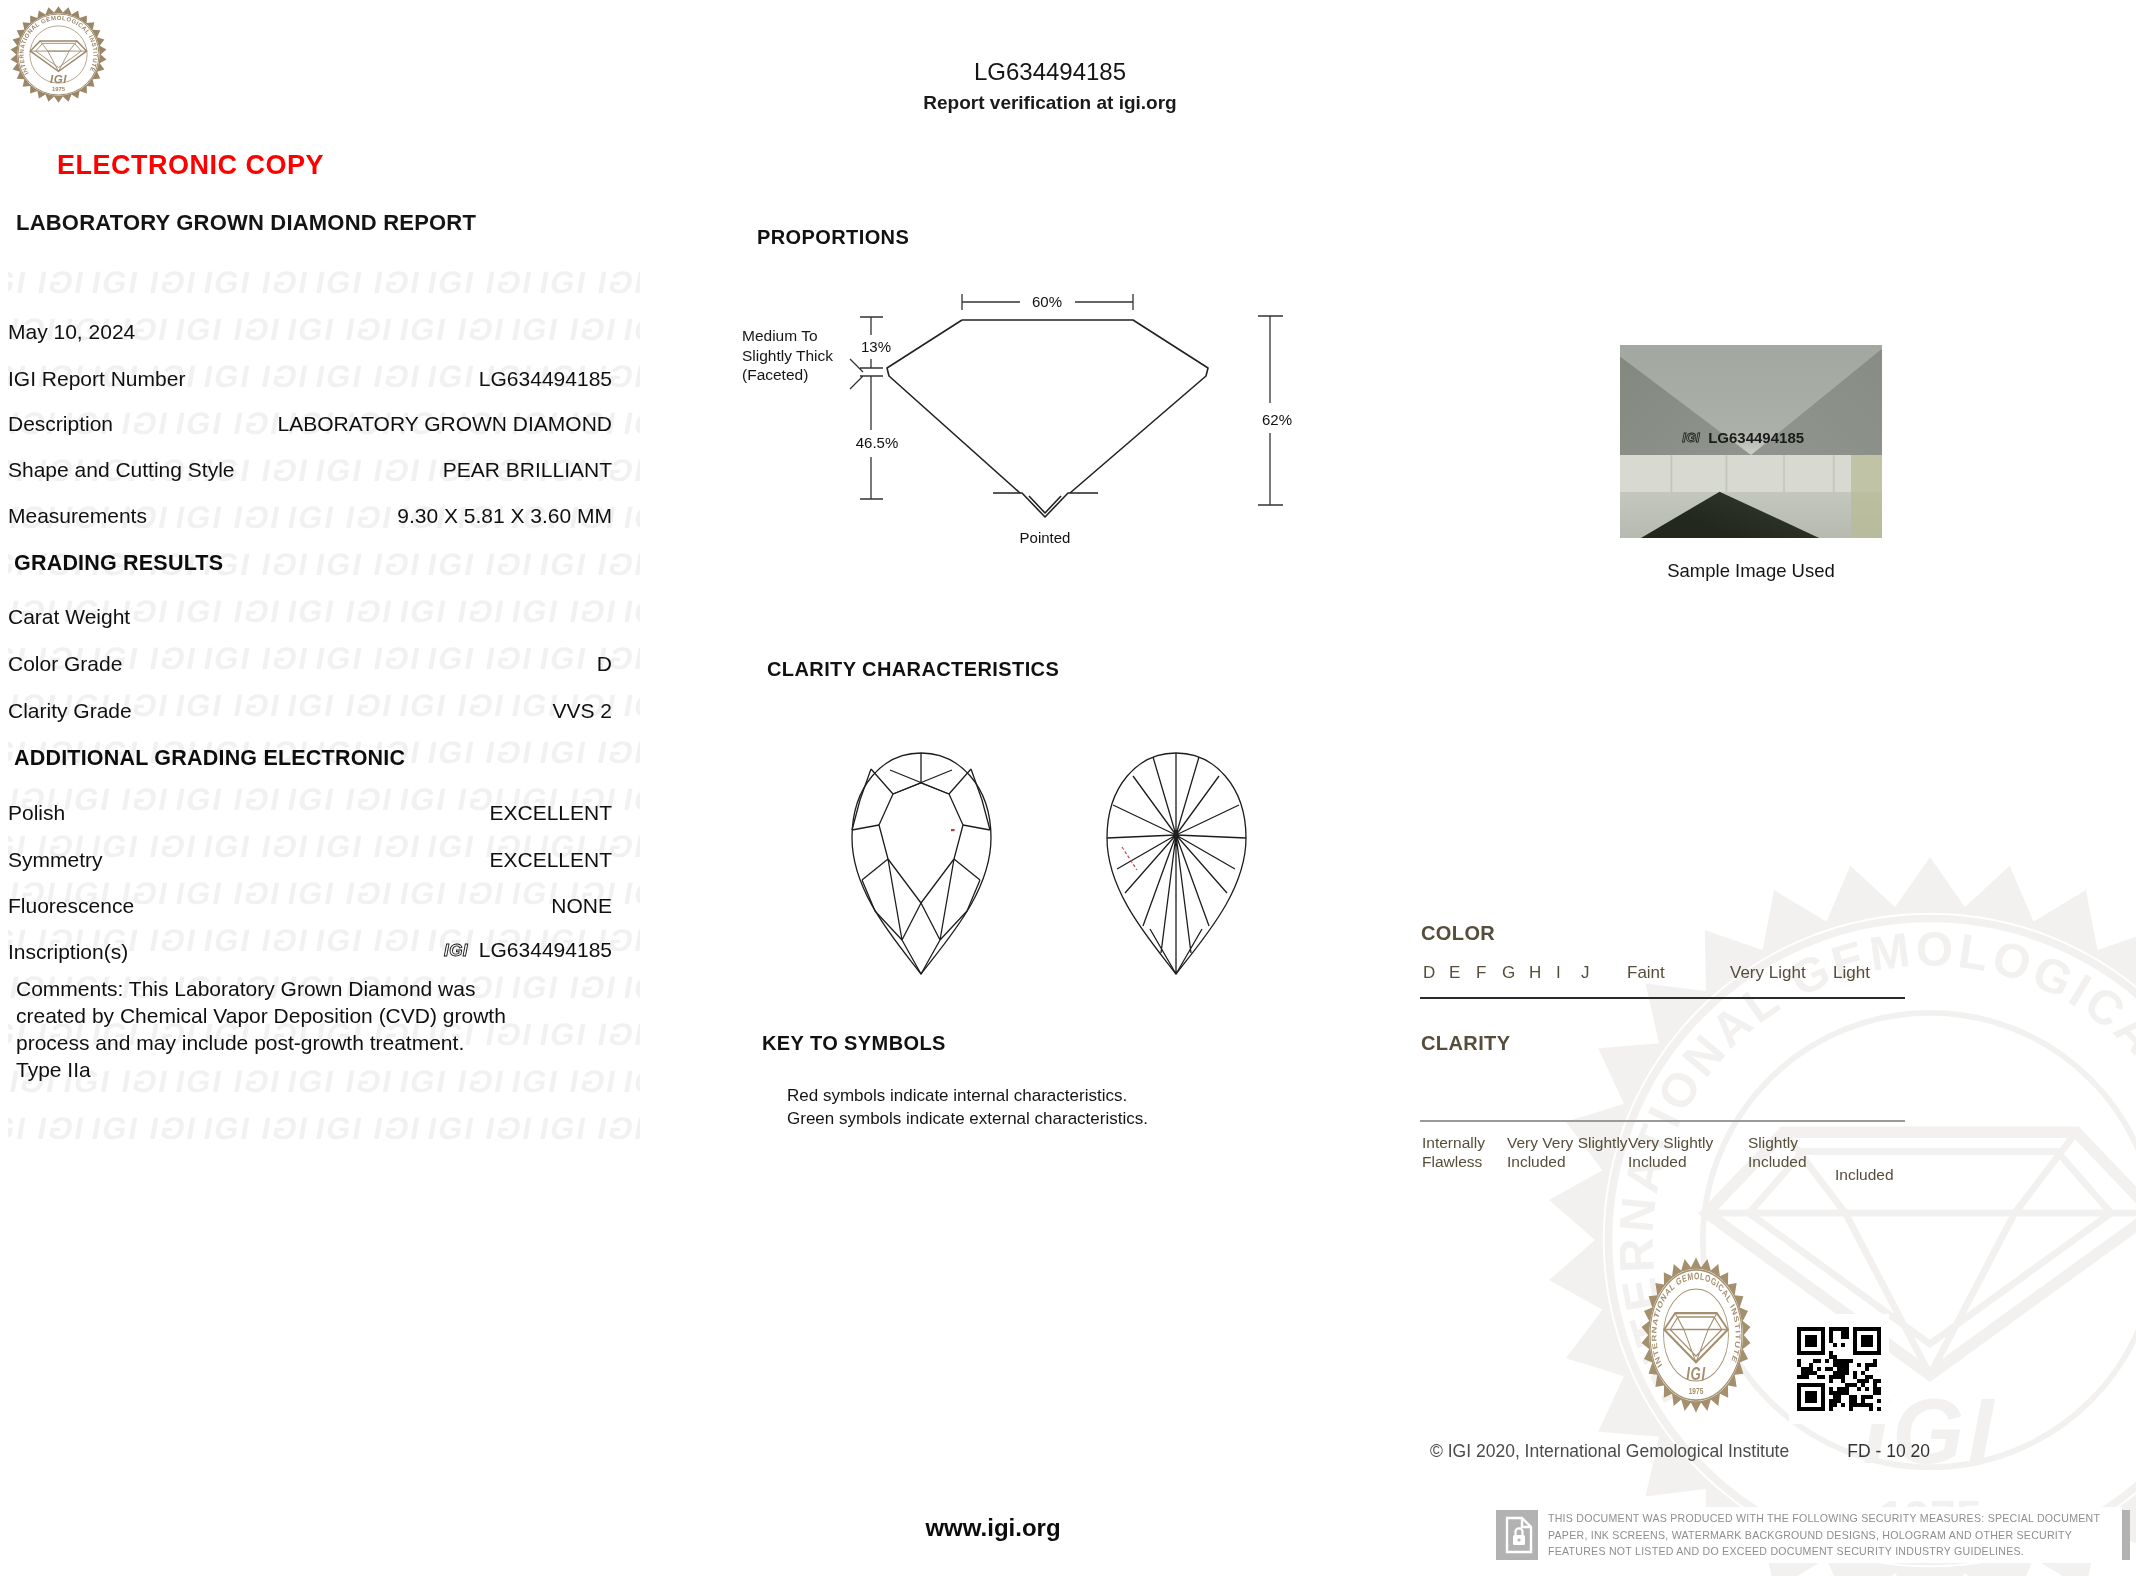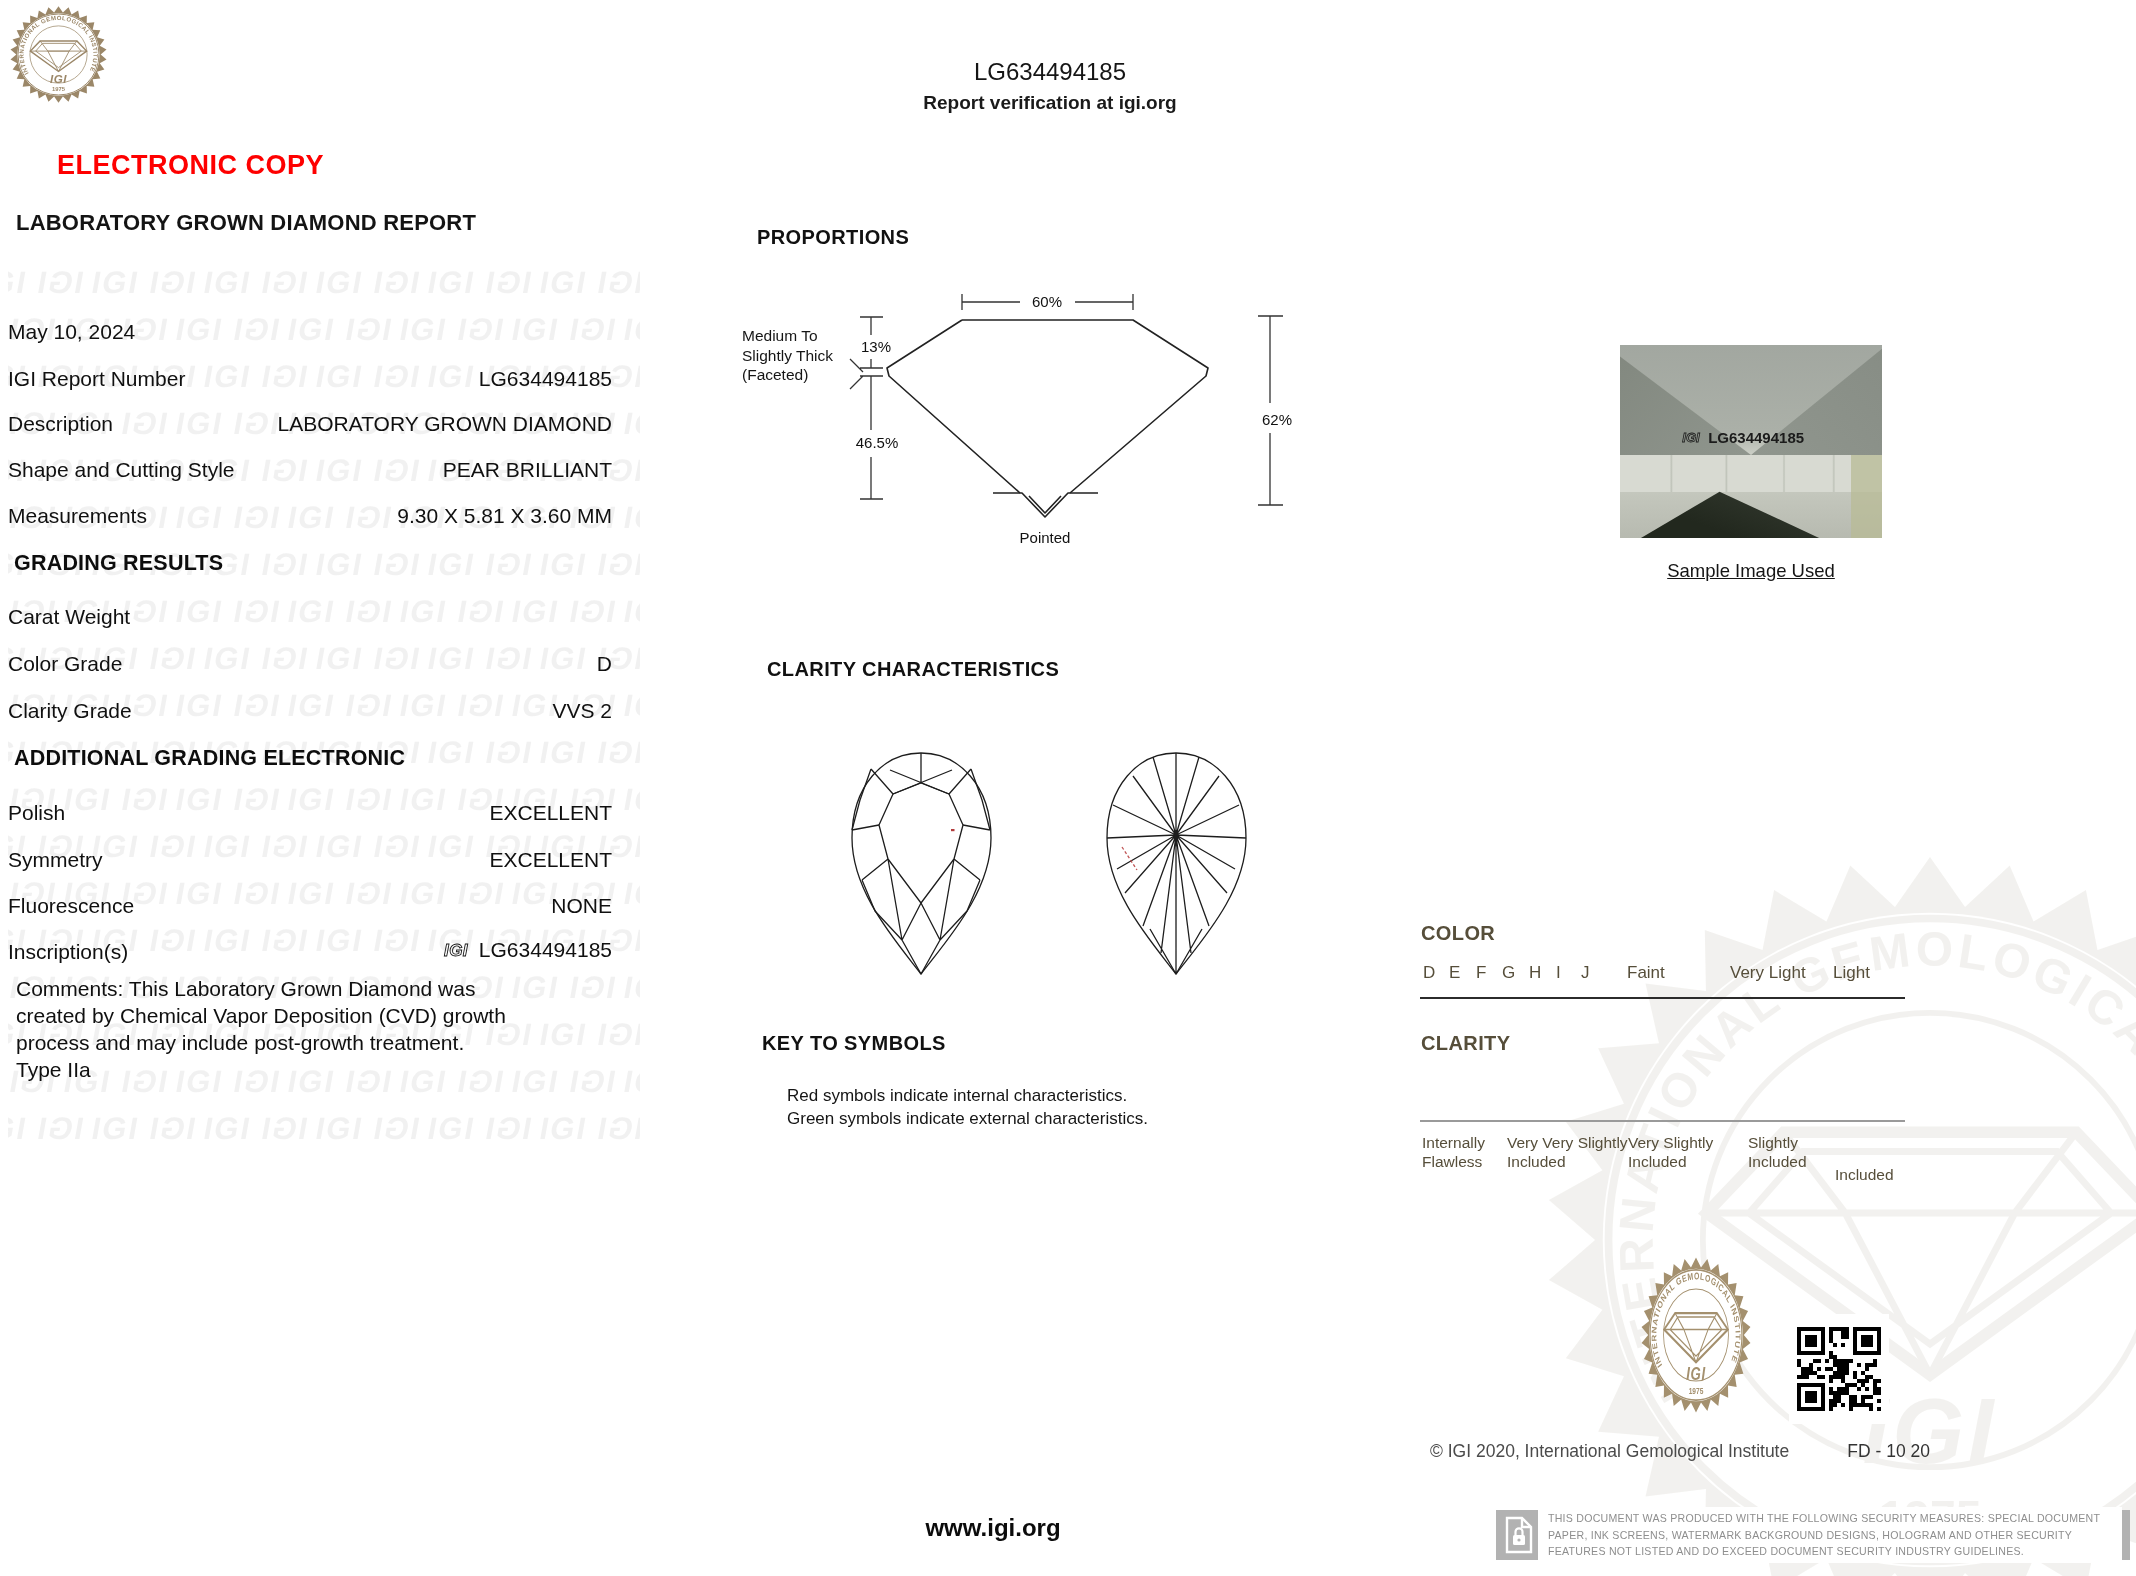--- a/index.html
+++ b/index.html
@@ -400,21 +400,21 @@
       linear-gradient(90deg,transparent 19%,#bfc3b9 19.6%,transparent 20.2%,transparent 40%,#bfc3b9 40.6%,transparent 41.2%,transparent 62%,#bfc3b9 62.6%,transparent 63.2%,transparent 81%,#bfc3b9 81.6%,transparent 82.2%);"></div>
     <div class="si-layer" style="clip-path:polygon(38% 76%,76% 100%,8% 100%);background:linear-gradient(200deg,#596055 10%,#22281e 85%);"></div>
     <div class="si-layer" style="left:88%;top:57%;width:12%;background:#b8bb96;opacity:.75;"></div>
     <div class="abs" style="left:58px;top:84px;font-size:15px;font-weight:600;color:#1b1b1b;white-space:nowrap;">
       <svg width="26" height="16" viewBox="0 0 26 16" style="vertical-align:-2px">
         <text x="13" y="13" text-anchor="middle" font-size="13" font-weight="bold" font-style="italic" fill="none" stroke="#1b1b1b" stroke-width="0.8">IGI</text>
       </svg>
       <span>LG634494185</span>
     </div>
   </div>
-  <div class="abs z3" style="left:1620px;top:560px;width:262px;text-align:center;font-size:18.5px;color:#151515;text-decoration:underline;">Sample Image Used</div>
+  <div class="abs z3" style="left:1620px;top:560px;width:262px;text-align:center;font-size:18.5px;color:#151515;">Sample Image Used</div>
 
   <div class="abs ctitle z3" style="left:767px;top:658px;">CLARITY CHARACTERISTICS</div>
 
   <svg class="abs z3" style="left:840px;top:743px;" width="163" height="234" viewBox="0 0 163 234">
     <g fill="none" stroke="#1d1d1d" stroke-width="1.3" stroke-linejoin="round">
       <path d="M81,231 C55,197 12,149 12,95 C12,43 43,10 81,10 C119,10 151,43 151,95 C151,149 107,197 81,231 Z"></path>
       <polygon points="81,40 109,51 123,82 114,116 81,160 48,116 39,82 53,51"></polygon>
       <path d="M53,51 L112,27 M109,51 L50,27 M81,40 L81,10 M109,51 L131,26 M53,51 L31,26
                M123,82 L150,87 M39,82 L12,87 M114,116 L140,137 M48,116 L22,137
                M81,160 L62,197 M81,160 L100,197 M62,197 L81,231 M100,197 L81,231

